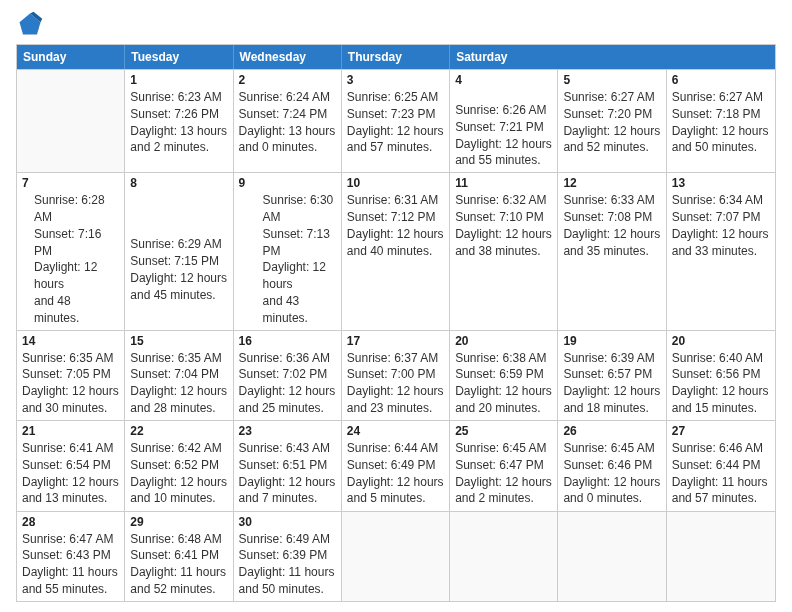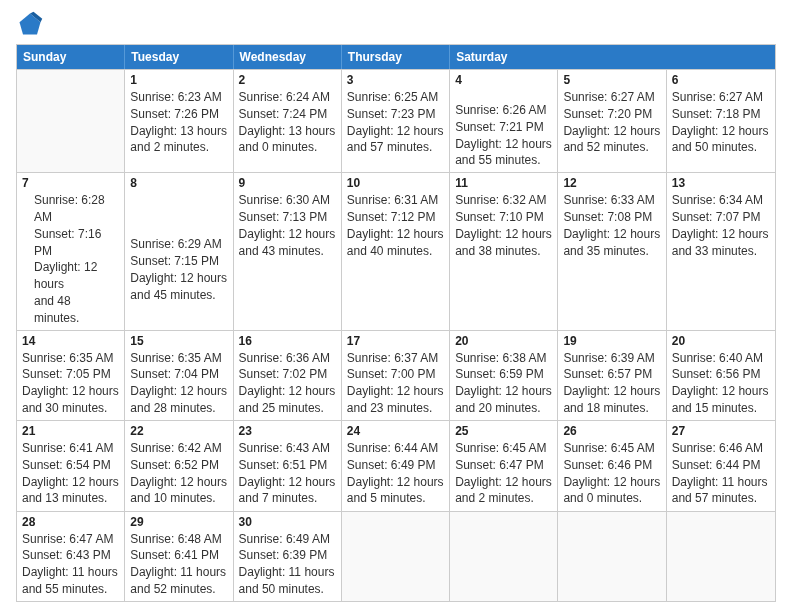--- a/index.html
+++ b/index.html
@@ -191,21 +191,21 @@
           </div>
           <div class="cal-cell">
             <div class="day-num">8</div>
             <div class="day-info" style="white-space: pre-line; margin-top: 44px;">Sunrise: 6:29 AM
 Sunset: 7:15 PM
 Daylight: 12 hours
 and 45 minutes.</div>
           </div>
           <div class="cal-cell">
             <div class="day-num">9</div>
-            <div class="day-info" style="white-space: pre-line;">Sunrise: 6:30 AM
+            <div class="day-info" style="white-space: pre-line; margin-left: 24px;">Sunrise: 6:30 AM
 Sunset: 7:13 PM
 Daylight: 12 hours
 and 43 minutes.</div>
           </div>
           <div class="cal-cell">
             <div class="day-num">10</div>
             <div class="day-info" style="white-space: pre-line;">Sunrise: 6:31 AM
 Sunset: 7:12 PM
 Daylight: 12 hours
 and 40 minutes.</div>

